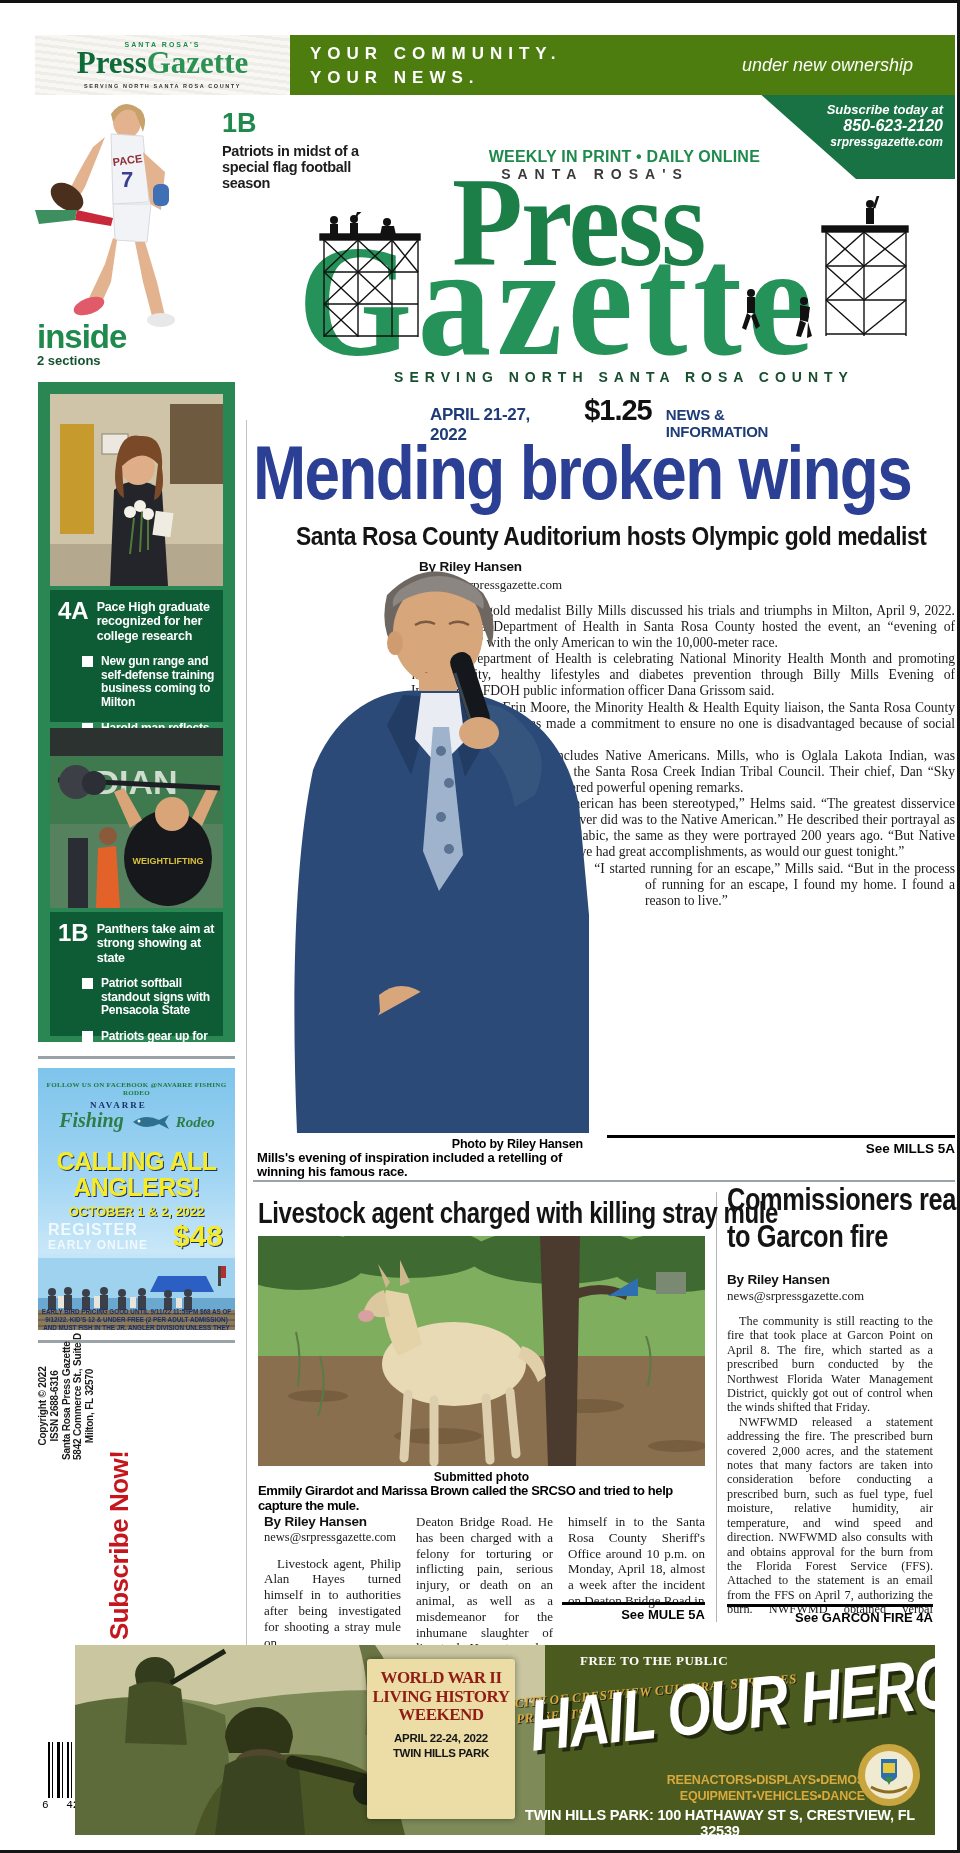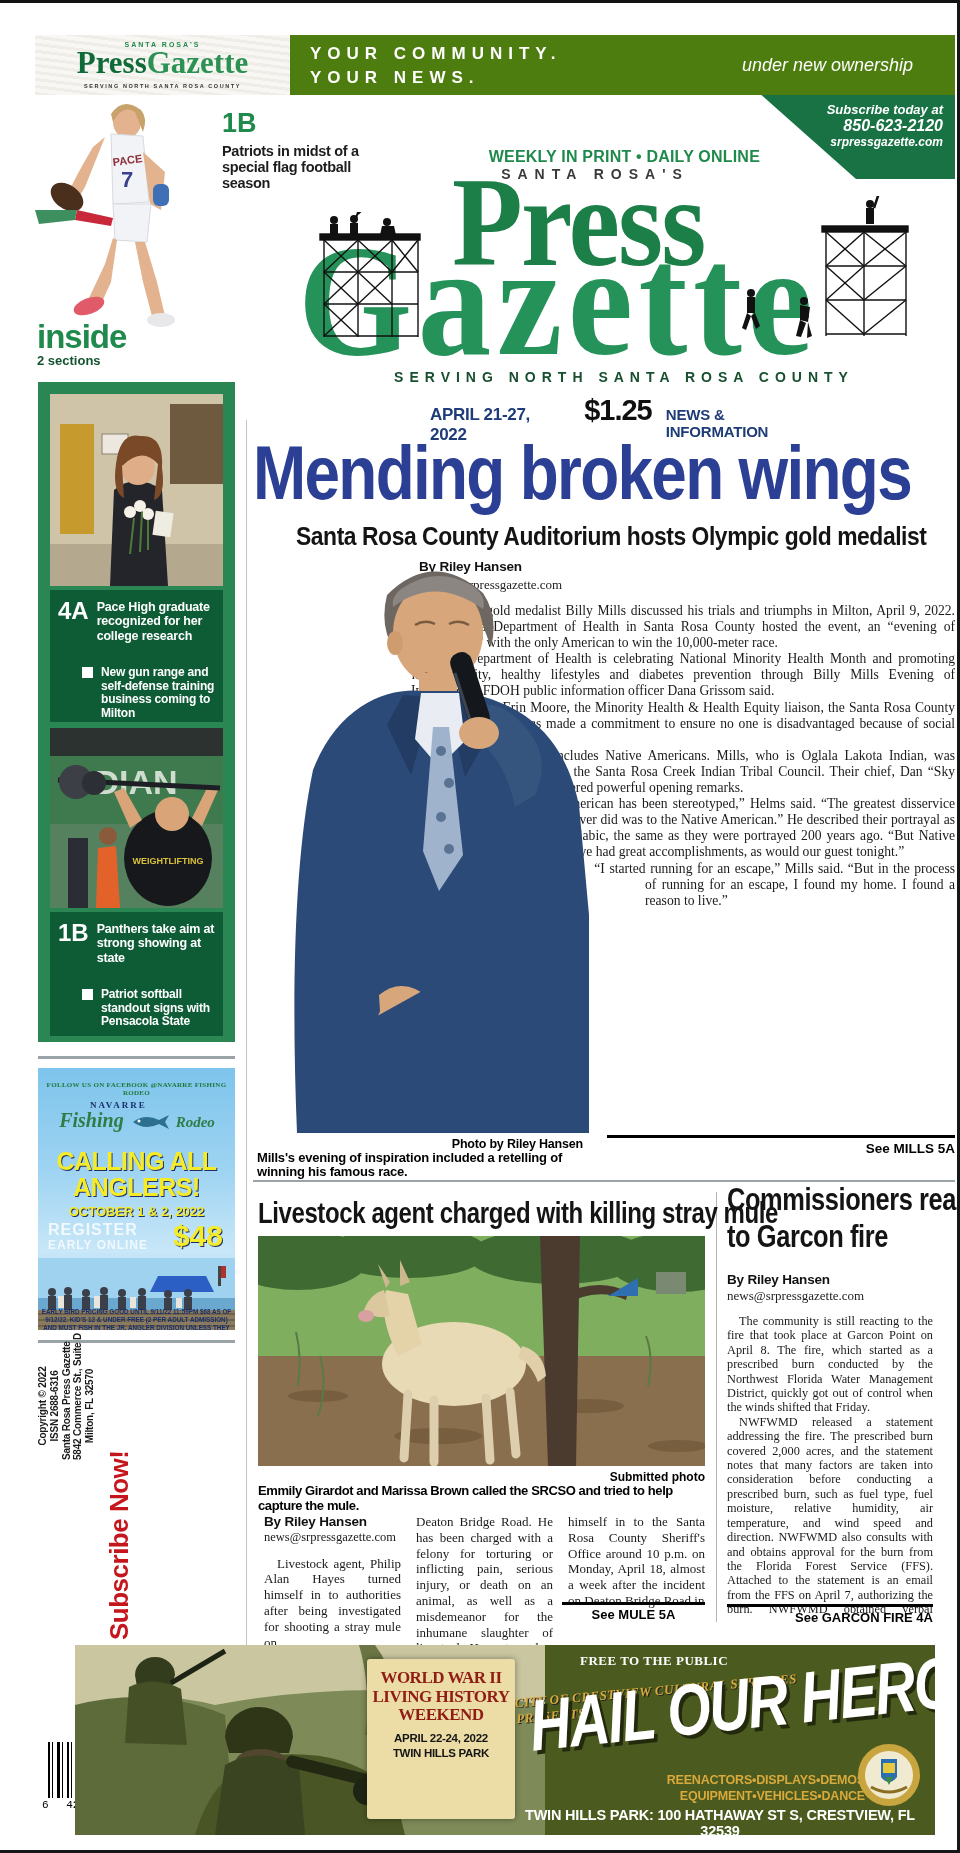--- a/index.html
+++ b/index.html
@@ -44,21 +44,21 @@
   
   #inside{left:37px;top:320px}
   #inside .w1{font-size:33px;font-weight:bold;color:#1f8a4c;line-height:1;font-family:"Liberation Sans",sans-serif;letter-spacing:-1px}
   #inside .w2{font-size:13px;font-weight:bold;color:#14532f;font-family:"Liberation Sans",sans-serif}
   #side-panel{left:38px;top:382px;width:197px;height:660px;background:#2a8653}
   .side-photo{position:absolute;left:12px;width:173px;overflow:hidden}
   .side-sec{position:absolute;left:12px;width:173px;background:#0d5c36;color:#fff;padding:10px 8px 6px 8px}
   .ref-row{display:flex;gap:8px}
   .ref-big{font-size:24px;font-weight:bold;font-family:"Liberation Sans",sans-serif;line-height:.9}
   .ref-txt{font-size:12.5px;font-weight:bold;line-height:1.15;font-family:"Liberation Sans",sans-serif;letter-spacing:-.2px}
-  .bul{display:flex;gap:8px;margin-top:23px;margin-left:24px}
+  .bul{display:flex;gap:8px;margin-top:12px;margin-left:24px}
   .bul .sq{flex:0 0 11px;width:11px;height:11px;background:#fff;margin-top:1px}
   .bul .bt{font-size:12px;font-weight:bold;line-height:1.14;font-family:"Liberation Sans",sans-serif;letter-spacing:-.2px}
   .rail-hr{left:38px;width:197px;height:3px;background:#9aa4a8}
   
   #fish-ad{left:38px;top:1068px;width:197px;height:262px;background:linear-gradient(180deg,#7ec4ec 0%,#9fd4f2 40%,#c8e7f8 70%,#8fc9ec 100%);overflow:hidden;text-align:center}
   #fish-follow{margin-top:13px;font-size:7px;font-weight:bold;color:#1d7a3c;letter-spacing:.3px}
   #fish-logo{height:52px;position:relative}
   #fish-navarre{position:absolute;left:52px;top:3px;font-size:9px;font-weight:bold;color:#1c2f6b;letter-spacing:2px}
   #fish-script{position:absolute;left:14px;top:12px;width:170px;font-family:"Liberation Serif",serif;font-style:italic;font-weight:bold;color:#2e7d46;font-size:20px}
   #fish-script .ro{font-size:15px}
@@ -95,27 +95,27 @@
   #mills-byline{margin-bottom:10px;padding-top:2px}
   #mills-jump-rule{left:354px;top:700px;width:348px;height:3px;background:#000;position:absolute}
   #mills-jump{position:absolute;left:354px;top:706px;width:348px;text-align:right;font-size:13.5px;font-weight:bold;font-family:"Liberation Sans",sans-serif}
   #mills-credit{position:absolute;left:60px;top:702px;width:270px;text-align:right;font-size:12.5px;font-weight:bold;font-family:"Liberation Sans",sans-serif;letter-spacing:-.2px}
   #mills-cap{position:absolute;left:4px;top:716px;width:330px;font-size:13px;font-weight:bold;line-height:1.1;font-family:"Liberation Sans",sans-serif;letter-spacing:-.2px}
   #mid-hr{left:253px;top:1180px;width:702px;height:2px;background:#9aa4a8}
   
   #mule{left:258px;top:1196px;width:447px}
   #mule-headline .xc{transform:scaleX(.8);font-size:30px;font-weight:bold;color:#141414;letter-spacing:-.5px;font-family:"Liberation Sans",sans-serif}
   #mule-photo{position:absolute;left:0;top:40px;width:447px;height:230px}
-  #mule-credit{position:absolute;left:0;top:274px;width:447px;text-align:right;font-size:12px;font-weight:bold;font-family:"Liberation Sans",sans-serif}
+  #mule-credit{position:absolute;left:0;top:274px;width:447px;text-align:center;font-size:12px;font-weight:bold;font-family:"Liberation Sans",sans-serif}
   #mule-cap{position:absolute;left:0;top:287px;width:447px;font-size:13px;font-weight:bold;font-family:"Liberation Sans",sans-serif;letter-spacing:-.4px}
   #mule-cols{position:absolute;left:6px;top:318px;width:441px;display:flex;gap:15px}
   #mule-cols .mc{width:137px;font-size:13px;line-height:15.8px;text-align:justify;color:#1a1a1a}
   #mule-cols .mc .ind{text-indent:13px}
   #mule-jump-rule{position:absolute;left:304px;top:406px;width:143px;height:3px;background:#000}
-  #mule-jump{position:absolute;left:304px;top:411px;width:143px;text-align:center;font-size:13px;font-weight:bold;font-family:"Liberation Sans",sans-serif}
+  #mule-jump{position:absolute;left:304px;top:411px;width:143px;text-align:right;font-size:13px;font-weight:bold;font-family:"Liberation Sans",sans-serif}
   #v-rule-mid{left:716px;top:1192px;width:1px;height:430px;background:#b5b5b5}
   #garcon{left:727px;top:1184px;width:206px}
   #garcon-headline{line-height:32px}
   #garcon-headline .xc{transform:scaleX(.82);font-size:31px;font-weight:bold;color:#141414;letter-spacing:-.5px;font-family:"Liberation Sans",sans-serif}
   #garcon-byline{margin-top:12px}
   #garcon-byline .bymail{margin-left:0;display:block}
   #garcon-body{margin-top:10px;height:302px;overflow:hidden}
   #garcon-body p{font-size:12.3px;line-height:14.4px;text-align:justify;color:#1a1a1a;text-indent:12px}
   #garcon-jump-rule{position:absolute;left:0;top:420px;width:206px;height:3px;background:#000}
   #garcon-jump{position:absolute;left:0;top:426px;width:206px;text-align:right;font-size:13px;font-weight:bold;font-family:"Liberation Sans",sans-serif}

